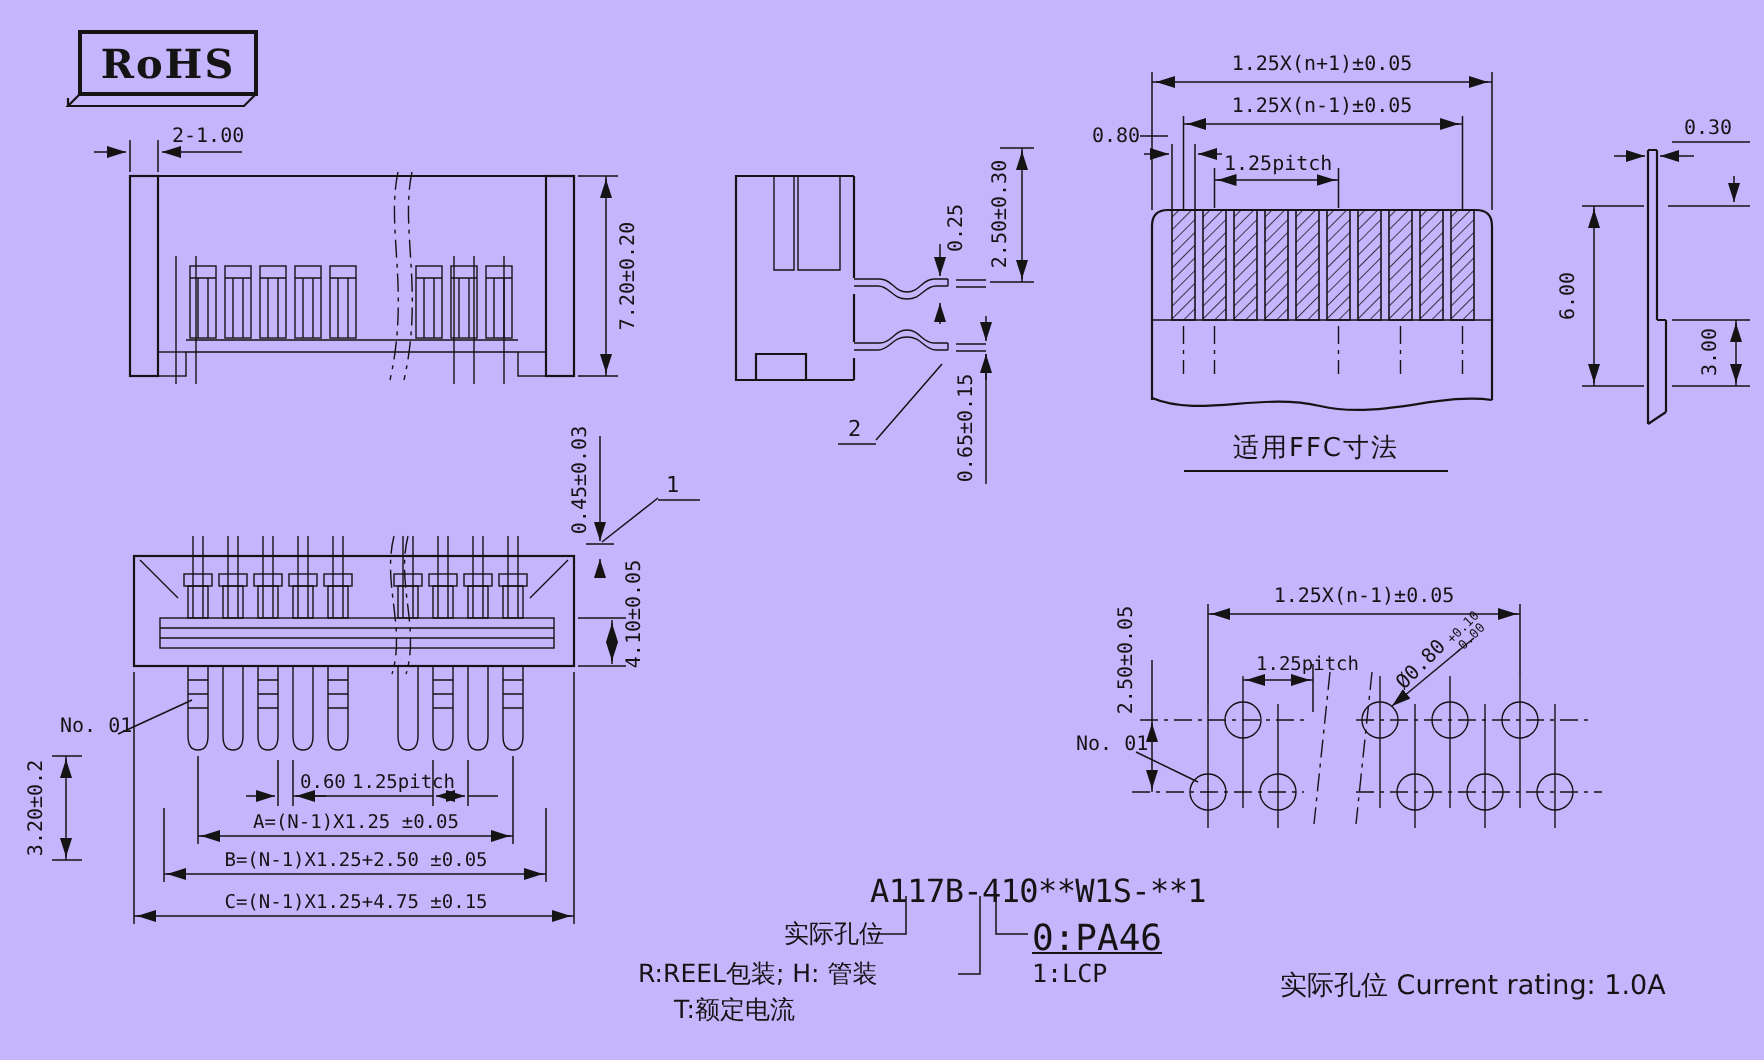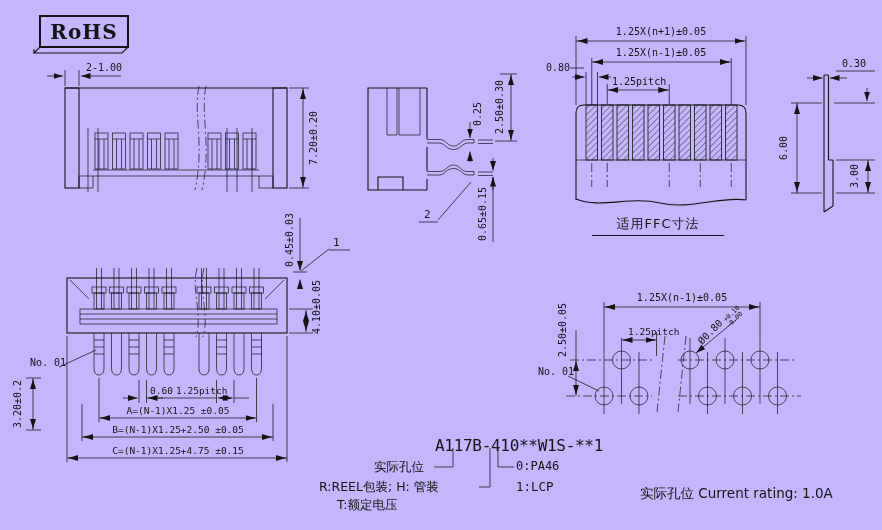--- a/index.html
+++ b/index.html
@@ -9,22 +9,22 @@
   .ov{position:absolute;line-height:1.2;white-space:pre;}
   .mono{font-family:"DejaVu Sans Mono",monospace;}
   
   .cap{position:absolute;text-align:center;}
   .cap .zh{display:block;font-size:13px;letter-spacing:1px;border-bottom:1.2px solid #141414;padding:0 4px 2px 4px;}
   .cap .en{display:block;font-family:"DejaVu Sans Mono",monospace;font-size:12px;padding-top:1px;}
   .cap-ffc{left:592px;top:215px;width:132px;}
   .cap-pcb{left:638px;top:424px;width:100px;}
   
   .pn-code{left:387px;top:436px;font-size:16px;letter-spacing:-0.3px;margin-left:48px;}
-  .pn-hole{left:374px;top:459px;font-size:12.5px;}
-  .pn-m0{left:516px;top:459px;font-size:12px;}
+  .pn-hole{left:392px;top:459px;font-size:12.5px;}
+  .pn-m0{left:516px;top:459px;font-size:18px;text-decoration:underline;}
   .pn-pack1{left:319px;top:479px;font-size:12.5px;}
   .pn-m1{left:516px;top:479px;font-size:12.5px;text-align:center;}
   .pn-pack2{left:337px;top:497px;font-size:12.5px;}
   
   .rate1{left:640px;top:485px;font-size:13.5px;}
   .rate2{left:640px;top:503px;font-size:13.5px;}
   
   .ol{fill:none;stroke:#141414;stroke-width:1.1;}
   .thin{fill:none;stroke:#141414;stroke-width:0.7;}
   .dim{fill:none;stroke:#141414;stroke-width:0.75;}
@@ -282,17 +282,17 @@
 <div class="cap cap-ffc">
   <span class="zh">适用FFC寸法</span>
 </div>
 
 
 <div class="ov mono pn-code">A117B-410**W1S-**1</div>
 <div class="ov pn-hole">实际孔位</div>
 <div class="ov mono pn-m0">0:PA46</div>
 <div class="ov pn-pack1">R:REEL包装; H: 管装</div>
 <div class="ov mono pn-m1">1:LCP</div>
-<div class="ov pn-pack2">T:额定电压</div>
+<div class="ov pn-pack2">T:额定电流</div>
 
 <div class="ov rate1">实际孔位 Current rating: 1.0A</div>
 
 </div>
 
 </body></html>

